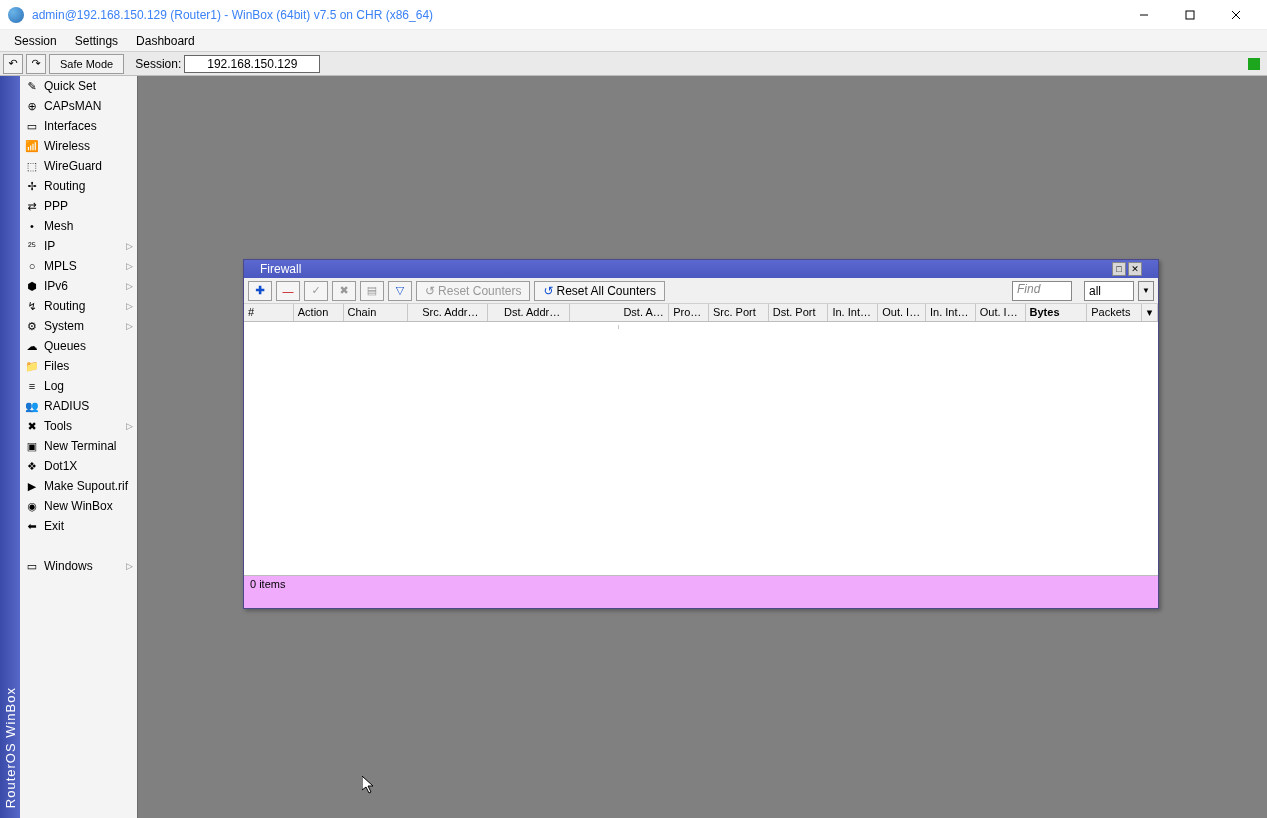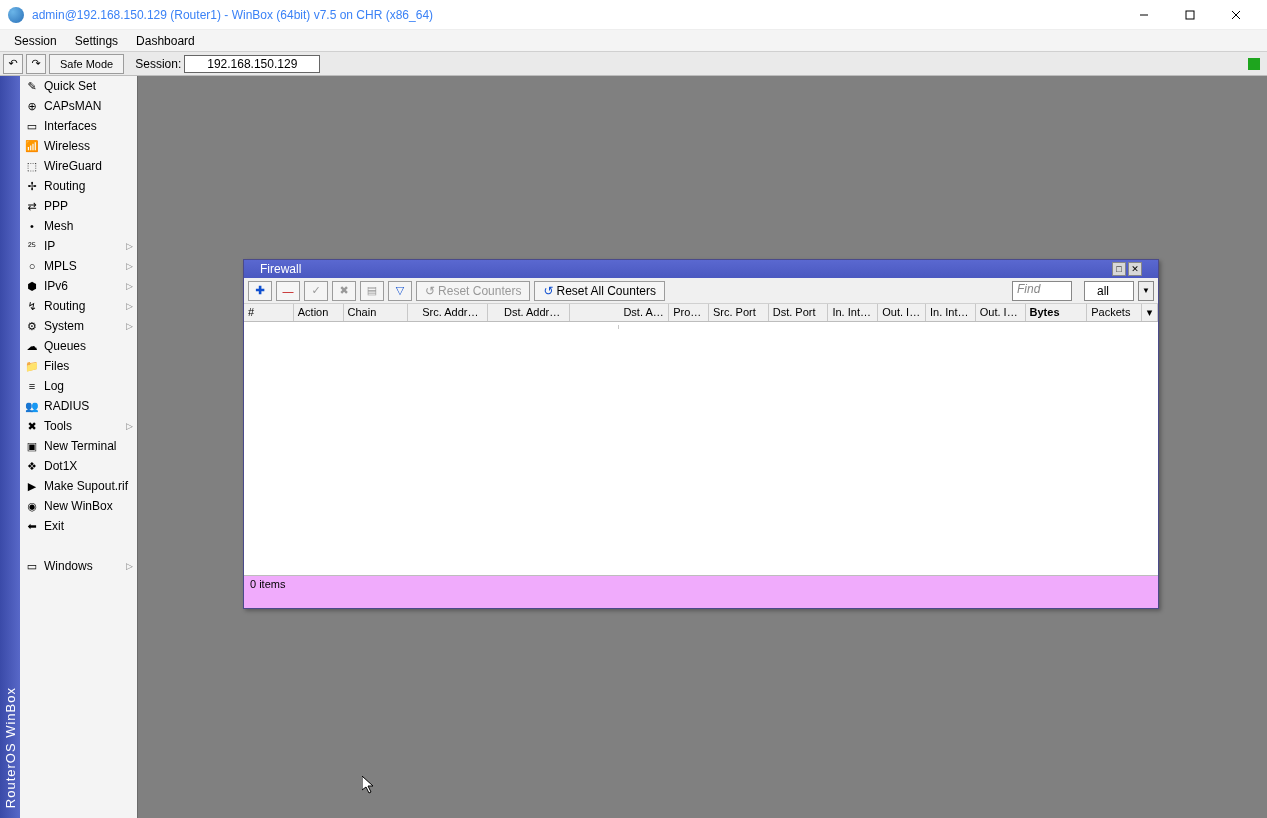--- a/index.html
+++ b/index.html
@@ -48,21 +48,21 @@
 .win-title .wbtn { width: 14px; height: 14px; border: 1px solid #888; background: #d8d8d8; color: #000; margin-left: 2px; display: flex; align-items: center; justify-content: center; font-size: 9px; line-height: 1; }
 .win-tabs { display: flex; background: #e6e6e6; border-bottom: 1px solid #bdbdbd; padding-top: 3px; gap: 1px; padding-left: 4px; }
 .win-tabs .tab { padding: 4px 10px; border: 1px solid #bdbdbd; border-bottom: none; background: #eee; font-size: 11px; }
 .win-tabs .tab.active { background: #f4f4f4; position: relative; top: 1px; }
 .win-toolbar { height: 26px; display: flex; align-items: center; padding: 0 4px; gap: 4px; border-bottom: 1px solid #d0d0d0; background: #f0f0f0; }
 .win-toolbar .btn { border: 1px solid #9c9c9c; background: #f5f5f5; height: 20px; min-width: 24px; padding: 0 4px; display: flex; align-items: center; justify-content: center; font-size: 11px; }
 .win-toolbar .btn.disabled { color: #999; }
 .win-toolbar .btn.text { padding: 0 8px; }
 .win-toolbar .spacer { flex: 1; }
 .win-toolbar .find { border: 1px solid #888; background: #fff; height: 20px; width: 60px; padding: 0 4px; font-style: italic; color: #888; }
-.win-toolbar .drop { border: 1px solid #888; background: #fff; height: 20px; width: 50px; padding: 0 12px; display: flex; align-items: center; }
+.win-toolbar .drop { border: 1px solid #888; background: #fff; height: 20px; width: 50px; padding: 0 4px; display: flex; align-items: center; }
 .win-toolbar .drop-btn { border: 1px solid #888; background: #eee; height: 20px; width: 16px; display: flex; align-items: center; justify-content: center; font-size: 8px; }
 .win-headers { display: flex; background: #f0f0f0; border-bottom: 1px solid #bdbdbd; height: 18px; }
 .win-headers .h { border-right: 1px solid #c8c8c8; padding: 2px 4px; font-size: 11px; overflow: hidden; white-space: nowrap; text-overflow: ellipsis; }
 .win-body { height: 254px; background: #fff; border-bottom: 1px solid #bdbdbd; }
 .win-status { height: 32px; padding: 2px 6px; font-size: 11px; background: #f0abfc; }
 
 .cursor { position: absolute; left: 224px; top: 700px; pointer-events: none; }
 </style>
 </head>
 <body>

